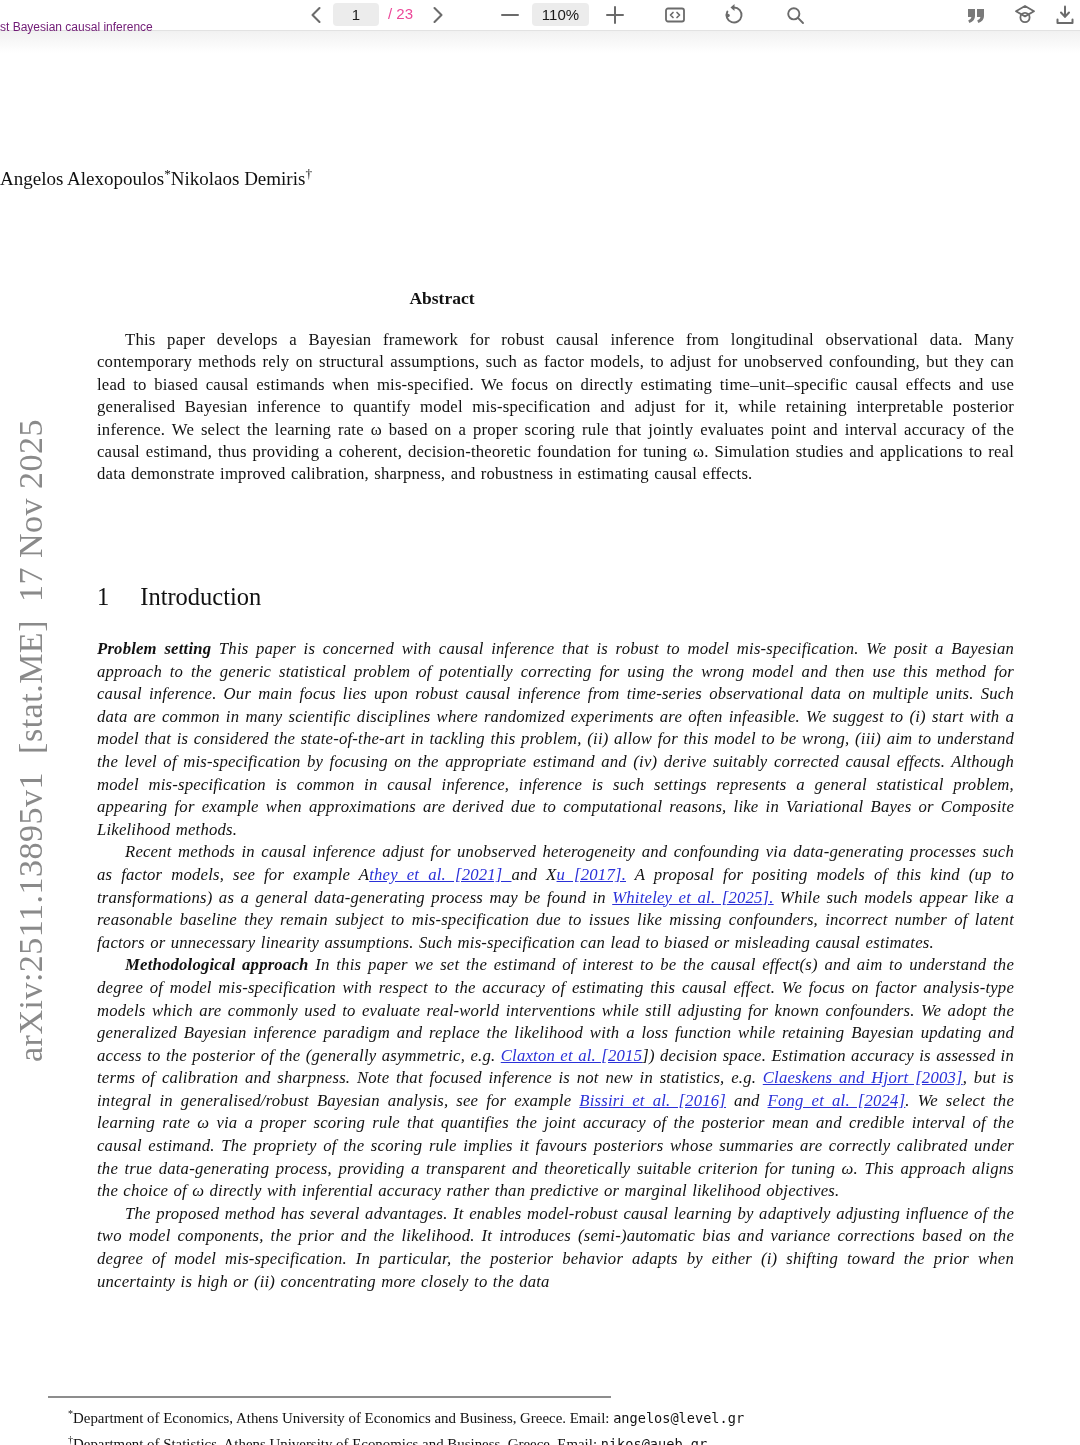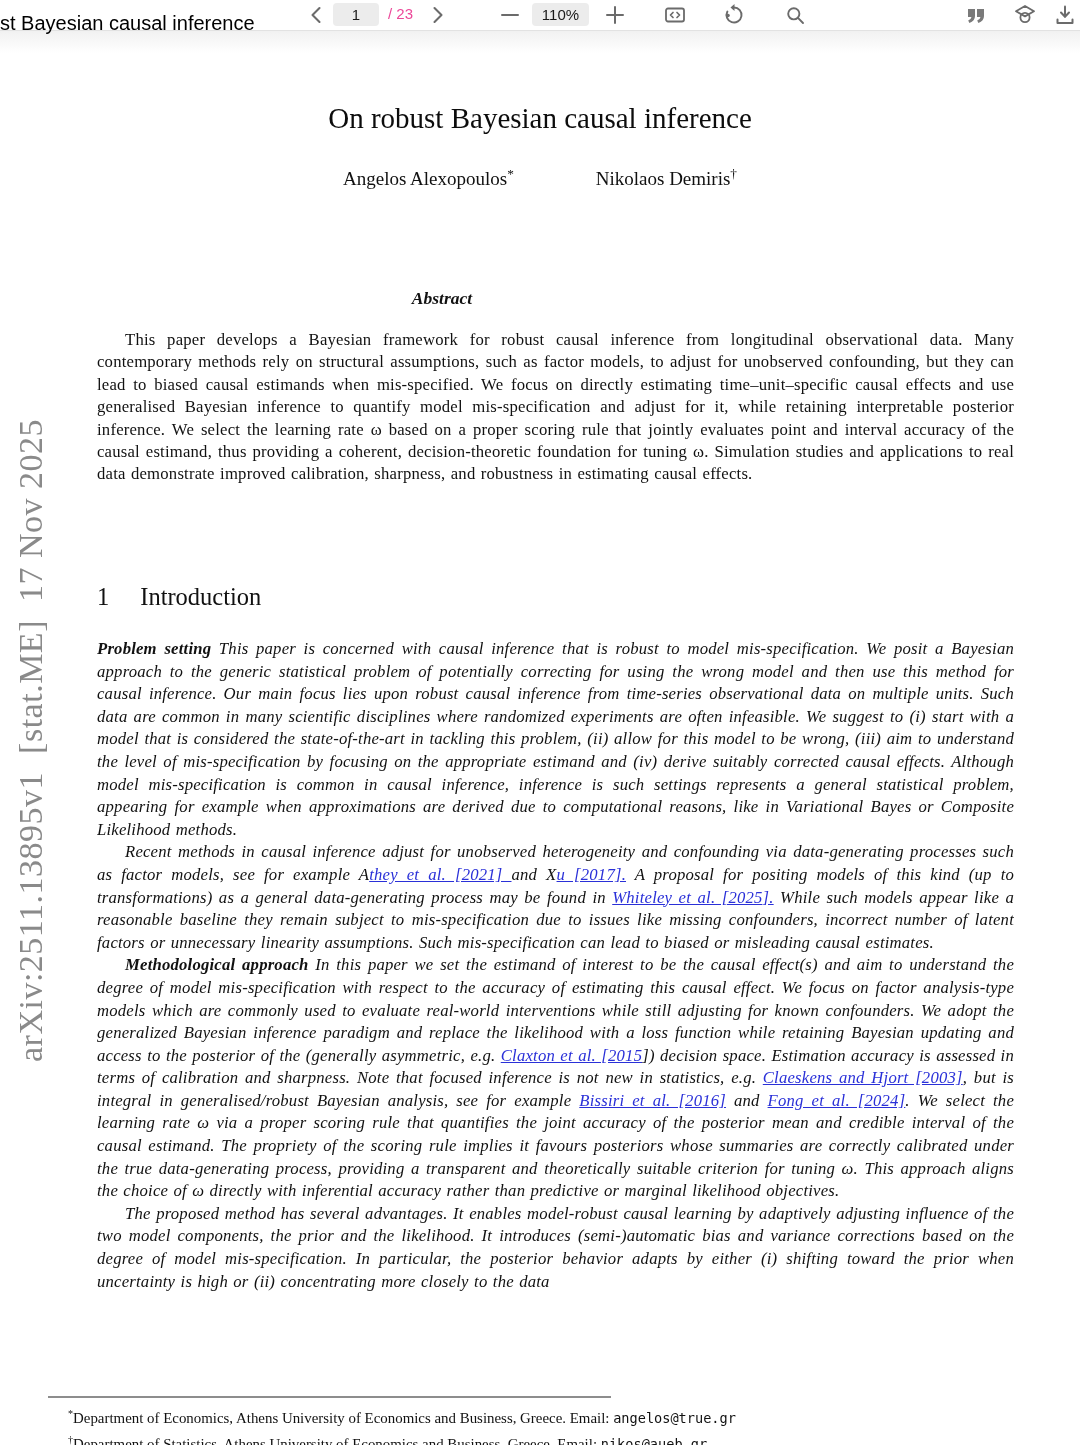--- a/index.html
+++ b/index.html
@@ -5,21 +5,21 @@
   html,body{margin:0;padding:0;background:#ffffff;}
   body{width:1080px;height:1445px;overflow:hidden;position:relative;
        font-family:"Liberation Serif",serif;color:#111;}
 
   
   .toolbar{position:relative;height:30px;background:#ffffff;z-index:5;
            font-family:"Liberation Sans",sans-serif;}
   .toolbar-shadow{position:absolute;top:30px;left:0;right:0;height:22px;
            border-top:1px solid #e2e2e2;
            background:linear-gradient(#f1f1f1,#ffffff);z-index:4;}
-  .tb-title{position:absolute;left:0;top:12px;font-size:20px;color:#000000;
+  .tb-title{position:absolute;left:0;top:20px;font-size:12px;color:#701a75;
            white-space:nowrap;}
   .tb-btn{position:absolute;top:1px;width:28px;height:28px;border:none;
            background:transparent;padding:2px;cursor:pointer;}
   .tb-btn svg{display:block;}
   .chip{position:absolute;top:3px;height:23px;background:#ececec;border:none;
            border-radius:4px;text-align:center;font-size:15px;color:#1a1a1a;
            font-family:"Liberation Sans",sans-serif;padding:0;}
   #page-chip{left:333px;width:46px;}
   #zoom-chip{left:532px;width:57px;line-height:23px;}
   .tb-label{position:absolute;top:5px;font-size:15px;color:#ec4899;}
@@ -27,24 +27,24 @@
   
   .watermark{position:absolute;left:12px;top:1062px;transform-origin:0 0;
       transform:rotate(-90deg);font-size:34px;color:#8a8a8a;
       white-space:pre;letter-spacing:0.5px;z-index:3;}
 
   
   .sheet{position:absolute;top:30px;left:0;right:0;bottom:0;background:transparent;}
   .doc-title{position:absolute;top:72px;left:0;width:1080px;text-align:center;
       font-size:29px;color:#0c0c0c;}
   .author-list{position:absolute;top:136px;left:0;width:1080px;display:flex;
-      justify-content:center;gap:82px;font-size:19px;}
+      font-size:19px;}
   .author sup{font-size:70%;}
   .abstract-heading{position:absolute;top:258px;left:0;width:884px;
-      text-align:center;font-weight:bold;font-size:17.5px;font-style:italic;}
+      text-align:center;font-weight:bold;font-size:17.5px;}
   .abstract-body{position:absolute;top:299px;left:97px;width:917px;
       font-size:16.7px;line-height:22.4px;text-align:justify;text-indent:28px;
       letter-spacing:0.2px;word-spacing:1px;}
   .keywords{position:absolute;top:490px;left:97px;width:917px;font-size:16.7px;}
   .keywords b{font-weight:bold;}
   .section-heading{position:absolute;top:553px;left:97px;font-size:24.5px;
       font-weight:normal;}
   .section-heading .num{margin-right:31px;}
   .content{position:absolute;top:608px;left:97px;width:917px;height:758px;
       overflow:hidden;font-size:16.7px;line-height:22.6px;text-align:justify;
@@ -158,21 +158,20 @@
           <path d="M4.5 16.5v3.5h15v-3.5" fill="none" stroke="#6b6b6b" stroke-width="2" stroke-linecap="round" stroke-linejoin="round"></path>
         </svg>
     </span>
   </button>
 </div>
 <div class="toolbar-shadow"></div>
 
 <div class="watermark">arXiv:2511.13895v1  [stat.ME]  17 Nov 2025</div>
 
 <div class="sheet">
-  <div class="doc-title">On robust Bayesian causal inference</div>
 
   <div class="author-list">
       <span class="author"><span>Angelos Alexopoulos</span><sup>*</sup></span>
       <span class="author"><span>Nikolaos Demiris</span><sup>†</sup></span>
     </div>
 
   <div class="abstract-heading">Abstract</div>
   <div class="abstract-body">This paper develops a Bayesian framework for robust causal inference from longitudinal observational data. Many contemporary methods rely on structural assumptions, such as factor models, to adjust for unobserved confounding, but they can lead to biased causal estimands when mis-specified. We focus on directly estimating time–unit–specific causal effects and use generalised Bayesian inference to quantify model mis-specification and adjust for it, while retaining interpretable posterior inference. We select the learning rate ω based on a proper scoring rule that jointly evaluates point and interval accuracy of the causal estimand, thus providing a coherent, decision-theoretic foundation for tuning ω. Simulation studies and applications to real data demonstrate improved calibration, sharpness, and robustness in estimating causal effects.</div>
 
 
@@ -182,16 +181,16 @@
 
   <div class="content">
       <p class="para"><span class="lead-bold">Problem setting</span><span> This paper is concerned with causal inference that is robust to model mis-specification. We posit a Bayesian approach to the generic statistical problem of potentially correcting for using the wrong model and then use this method for causal inference. Our main focus lies upon robust causal inference from time-series observational data on multiple units. Such data are common in many scientific disciplines where randomized experiments are often infeasible. We suggest to (i) start with a model that is considered the state-of-the-art in tackling this problem, (ii) allow for this model to be wrong, (iii) aim to understand the level of mis-specification by focusing on the appropriate estimand and (iv) derive suitably corrected causal effects. Although model mis-specification is common in causal inference, inference is such settings represents a general statistical problem, appearing for example when approximations are derived due to computational reasons, like in Variational Bayes or Composite Likelihood methods.</span></p>
       <p class="para indent"><span>Recent methods in causal inference adjust for unobserved heterogeneity and confounding via data-generating processes such as factor models, see for example A</span><a href="#" class="cite-link">they et al. [2021] </a><span>and X</span><a href="#" class="cite-link">u [2017].</a><span> A proposal for positing models of this kind (up to transformations) as a general data-generating process may be found in </span><a href="#" class="cite-link">Whiteley et al. [2025].</a><span> While such models appear like a reasonable baseline they remain subject to mis-specification due to issues like missing confounders, incorrect number of latent factors or unnecessary linearity assumptions. Such mis-specification can lead to biased or misleading causal estimates.</span></p>
       <p class="para indent"><span class="lead-bold">Methodological approach</span><span> In this paper we set the estimand of interest to be the causal effect(s) and aim to understand the degree of model mis-specification with respect to the accuracy of estimating this causal effect. We focus on factor analysis-type models which are commonly used to evaluate real-world interventions while still adjusting for known confounders. We adopt the generalized Bayesian inference paradigm and replace the likelihood with a loss function while retaining Bayesian updating and access to the posterior of the (generally asymmetric, e.g. </span><a href="#" class="cite-link">Claxton et al. [2015</a><span>]) decision space. Estimation accuracy is assessed in terms of calibration and sharpness. Note that focused inference is not new in statistics, e.g. </span><a href="#" class="cite-link">Claeskens and Hjort [2003]</a><span>, but is integral in generalised/robust Bayesian analysis, see for example </span><a href="#" class="cite-link">Bissiri et al. [2016]</a><span> and </span><a href="#" class="cite-link">Fong et al. [2024]</a><span>. We select the learning rate ω via a proper scoring rule that quantifies the joint accuracy of the posterior mean and credible interval of the causal estimand. The propriety of the scoring rule implies it favours posteriors whose summaries are correctly calibrated under the true data-generating process, providing a transparent and theoretically suitable criterion for tuning ω. This approach aligns the choice of ω directly with inferential accuracy rather than predictive or marginal likelihood objectives.</span></p>
       <p class="para indent"><span>The proposed method has several advantages. It enables model-robust causal learning by adaptively adjusting influence of the two model components, the prior and the likelihood. It introduces (semi-)automatic bias and variance corrections based on the degree of model mis-specification. In particular, the posterior behavior adapts by either (i) shifting toward the prior when uncertainty is high or (ii) concentrating more closely to the data</span></p>
     </div>
 
   <div class="footnote-rule"></div>
   <div class="footnotes">
-      <div><sup>*</sup><span>Department of Economics, Athens University of Economics and Business, Greece. Email: </span><span class="mono">angelos@true.gr</span></div>
+      <div><sup>*</sup><span>Department of Economics, Athens University of Economics and Business, Greece. Email: </span><span class="mono">angelos@level.gr</span></div>
       <div><sup>†</sup><span>Department of Statistics, Athens University of Economics and Business, Greece. Email: </span><span class="mono">nikos@aueb.gr</span></div>
     </div>
 </div>
 
 </body></html>

